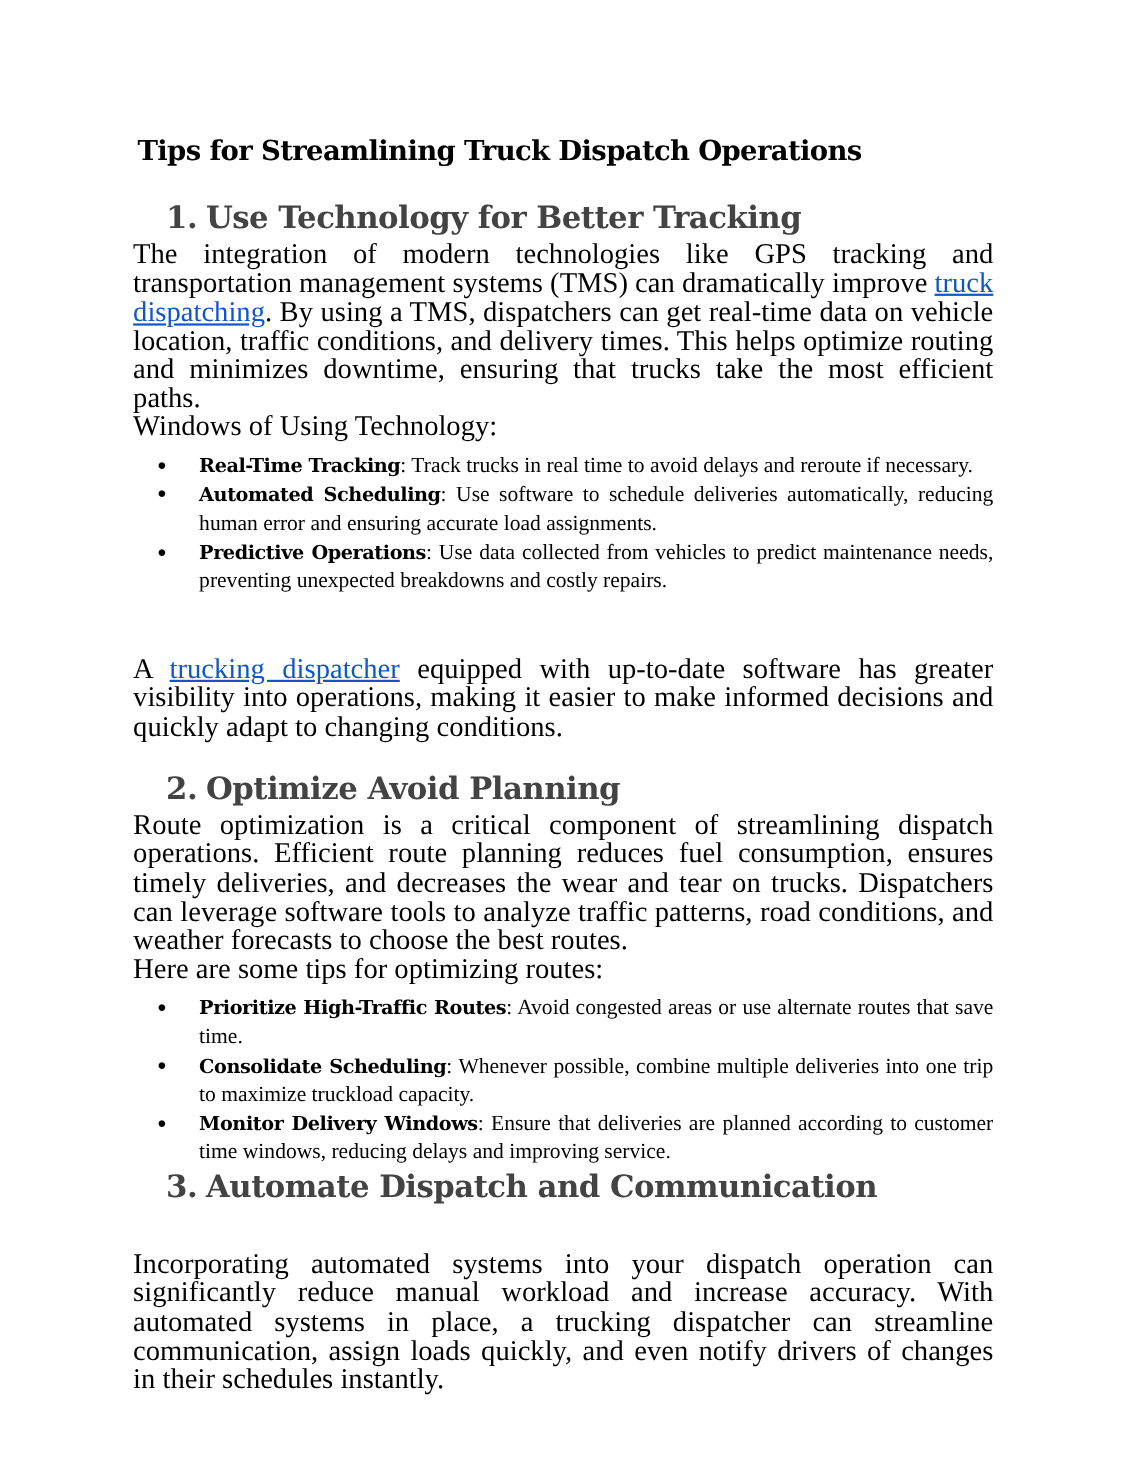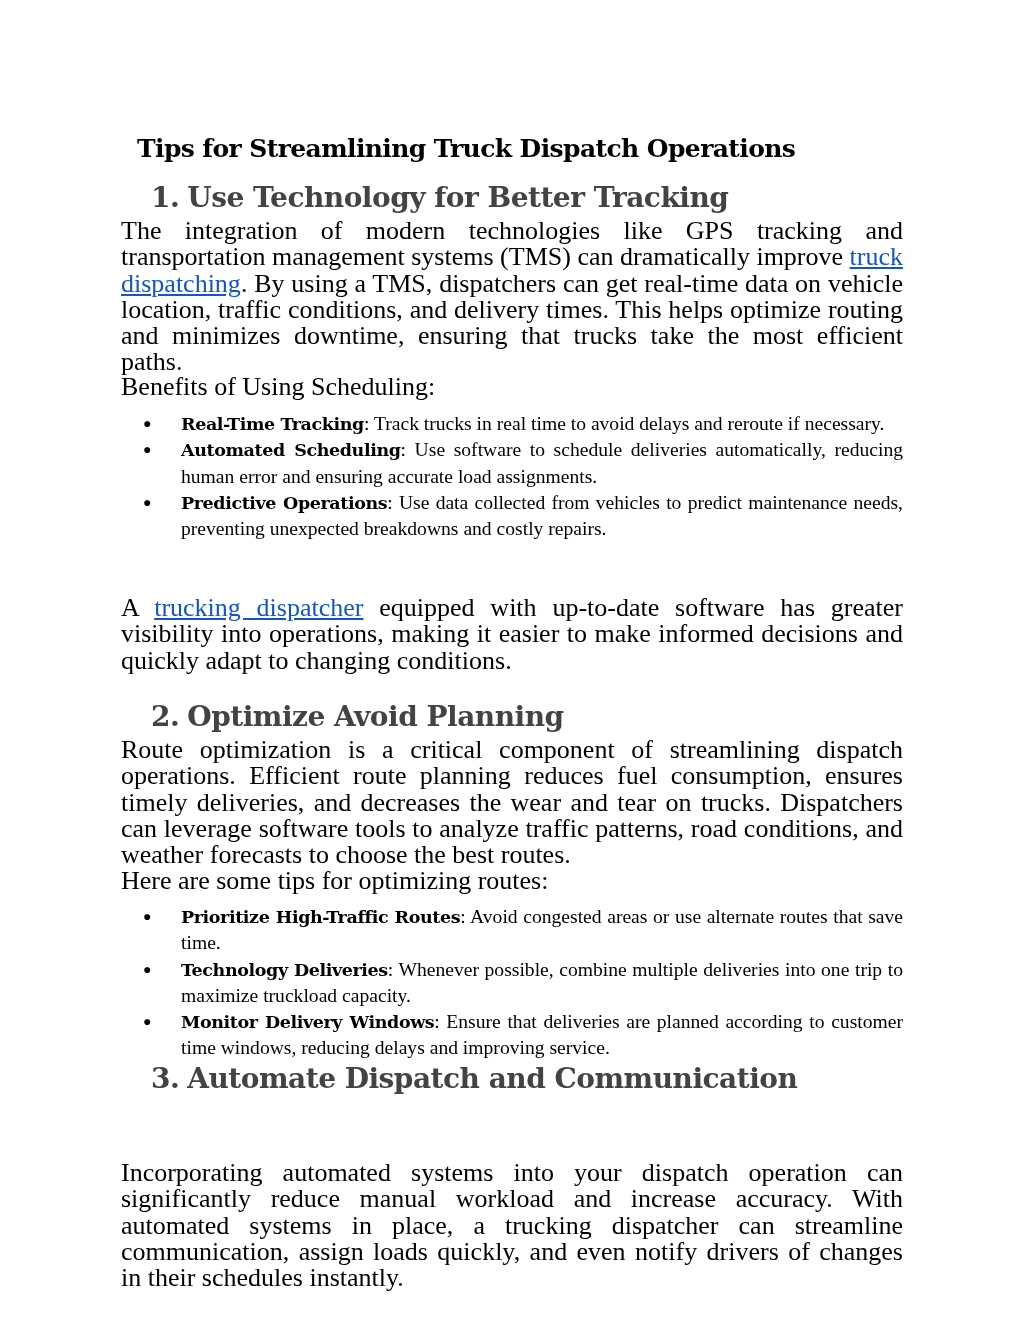--- a/index.html
+++ b/index.html
@@ -6,21 +6,21 @@
     body { width: 1024px; height: 1325px; position: relative; overflow: hidden; }
     .page {
       position: absolute; left: 121px; top: 0; width: 782px;
       font-family: "DejaVu Serif", "Liberation Serif", serif;
       color: #000000;
     }
     .title {
       position: absolute; top: 118px; left: 0;
       font-family: "DejaVu Serif", serif;
       font-weight: bold; font-size: 25px; letter-spacing: -0.6px;
-      white-space: nowrap; margin: 16px; color: #000;
+      white-space: nowrap; margin: 4px; color: #000;
     }
     .h2 {
       position: absolute; left: 30px; margin: 0;
       font-family: "DejaVu Serif", serif;
       font-weight: bold; font-size: 28px; letter-spacing: -0.5px;
       color: #434343; white-space: nowrap;
     }
     .h2 .num { display: inline-block; margin-right: 8px; }
     .p {
       position: absolute; left: 0; width: 782px; margin: 0;
@@ -50,21 +50,21 @@
   <h1 class="title">Tips for Streamlining Truck Dispatch Operations</h1>
 
   <h2 class="h2" style="top:181px;">
     <span class="num">1.</span><span>Use Technology for Better Tracking</span>
   </h2>
 
   <p class="p" style="top:218px;">
     <span>The integration of modern technologies like GPS tracking and transportation management systems (TMS) can dramatically improve </span><a class="link" href="#">truck dispatching</a><span>. By using a TMS, dispatchers can get real-time data on vehicle location, traffic conditions, and delivery times. This helps optimize routing and minimizes downtime, ensuring that trucks take the most efficient paths.</span>
   </p>
 
-  <p class="p left" style="top:374px;">Benefits of Using Scheduling:</p>
+  <p class="p left" style="top:374px;">Windows of Using Technology:</p>
 
   <ul class="bullets" style="top:411px;">
     <li><span class="dot">●</span><b>Real-Time Tracking</b><span>: Track trucks in real time to avoid delays and reroute if necessary.</span></li>
     <li><span class="dot">●</span><b>Automated Scheduling</b><span>: Use software to schedule deliveries automatically, reducing human error and ensuring accurate load assignments.</span></li>
     <li><span class="dot">●</span><b>Predictive Operations</b><span>: Use data collected from vehicles to predict maintenance needs, preventing unexpected breakdowns and costly repairs.</span></li>
   </ul>
 
   <p class="p" style="top:595px;">
     <span>A </span><a class="link" href="#">trucking dispatcher</a><span> equipped with up-to-date software has greater visibility into operations, making it easier to make informed decisions and quickly adapt to changing conditions.</span>
   </p>
@@ -72,23 +72,23 @@
   <h2 class="h2" style="top:700px;">
     <span class="num">2.</span><span>Optimize Avoid Planning</span>
   </h2>
 
   <p class="p" style="top:737px;">Route optimization is a critical component of streamlining dispatch operations. Efficient route planning reduces fuel consumption, ensures timely deliveries, and decreases the wear and tear on trucks. Dispatchers can leverage software tools to analyze traffic patterns, road conditions, and weather forecasts to choose the best routes.</p>
 
   <p class="p left" style="top:868px;">Here are some tips for optimizing routes:</p>
 
   <ul class="bullets" style="top:904px;">
     <li><span class="dot">●</span><b>Prioritize High-Traffic Routes</b><span>: Avoid congested areas or use alternate routes that save time.</span></li>
-    <li><span class="dot">●</span><b>Technology Deliveries</b><span>: Whenever possible, combine multiple deliveries into one trip to maximize truckload capacity.</span></li>
+    <li><span class="dot">●</span><b>Consolidate Scheduling</b><span>: Whenever possible, combine multiple deliveries into one trip to maximize truckload capacity.</span></li>
     <li><span class="dot">●</span><b>Monitor Delivery Windows</b><span>: Ensure that deliveries are planned according to customer time windows, reducing delays and improving service.</span></li>
   </ul>
 
   <h2 class="h2" style="top:1062px;">
     <span class="num">3.</span><span>Automate Dispatch and Communication</span>
   </h2>
 
-  <p class="p" style="top:1160px;">Incorporating automated systems into your dispatch operation can significantly reduce manual workload and increase accuracy. With automated systems in place, a trucking dispatcher can streamline communication, assign loads quickly, and even notify drivers of changes in their schedules instantly.</p>
+  <p class="p" style="top:1136px;">Incorporating automated systems into your dispatch operation can significantly reduce manual workload and increase accuracy. With automated systems in place, a trucking dispatcher can streamline communication, assign loads quickly, and even notify drivers of changes in their schedules instantly.</p>
 
 </div>
 
 </body></html>

